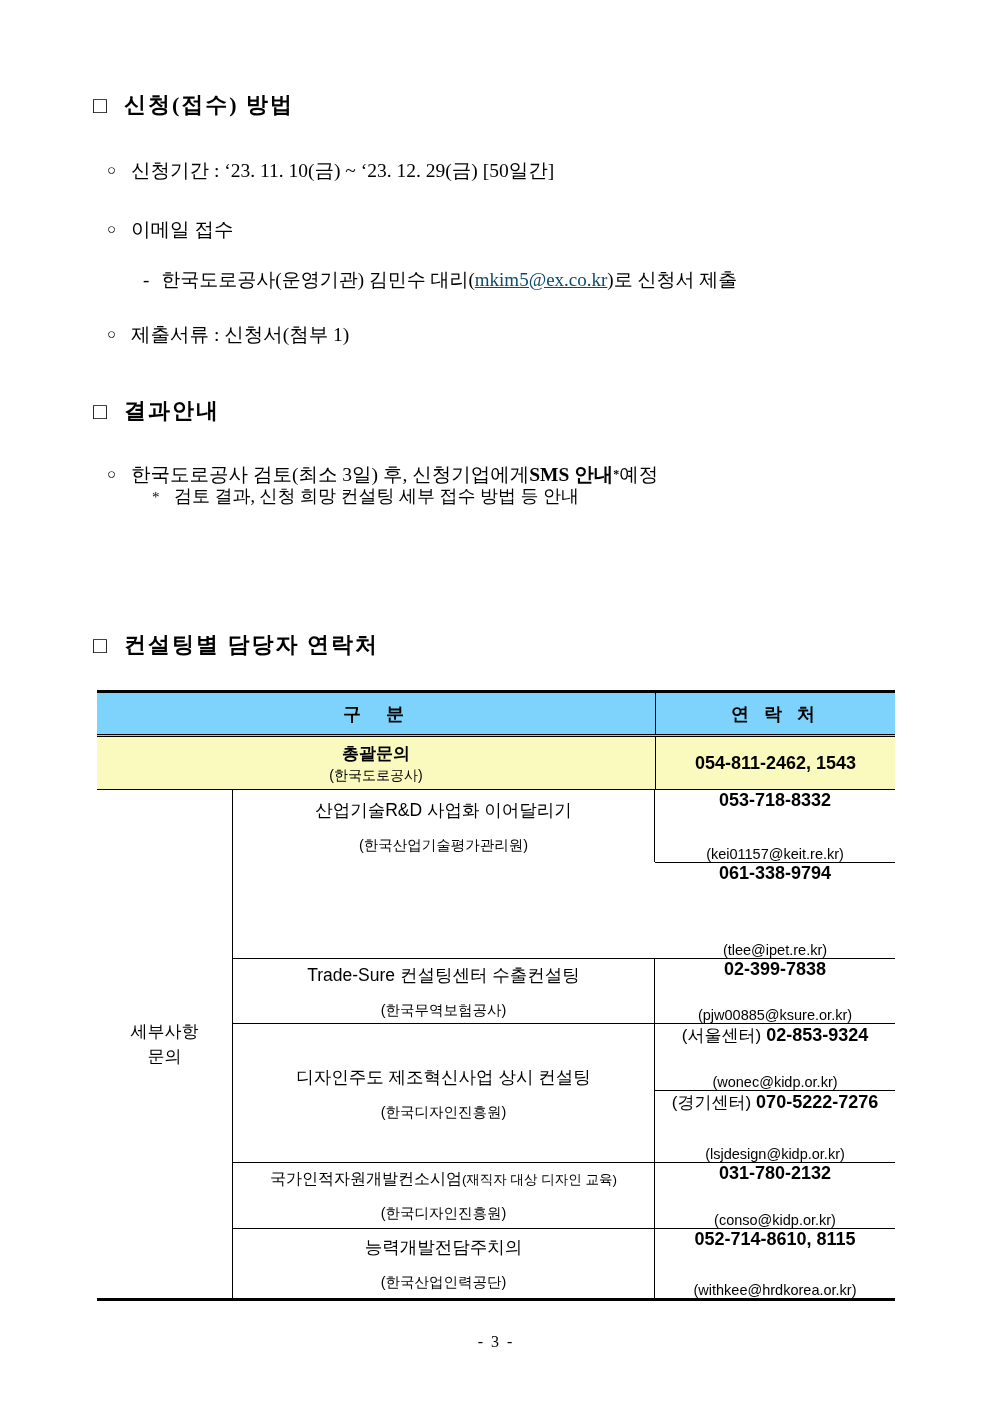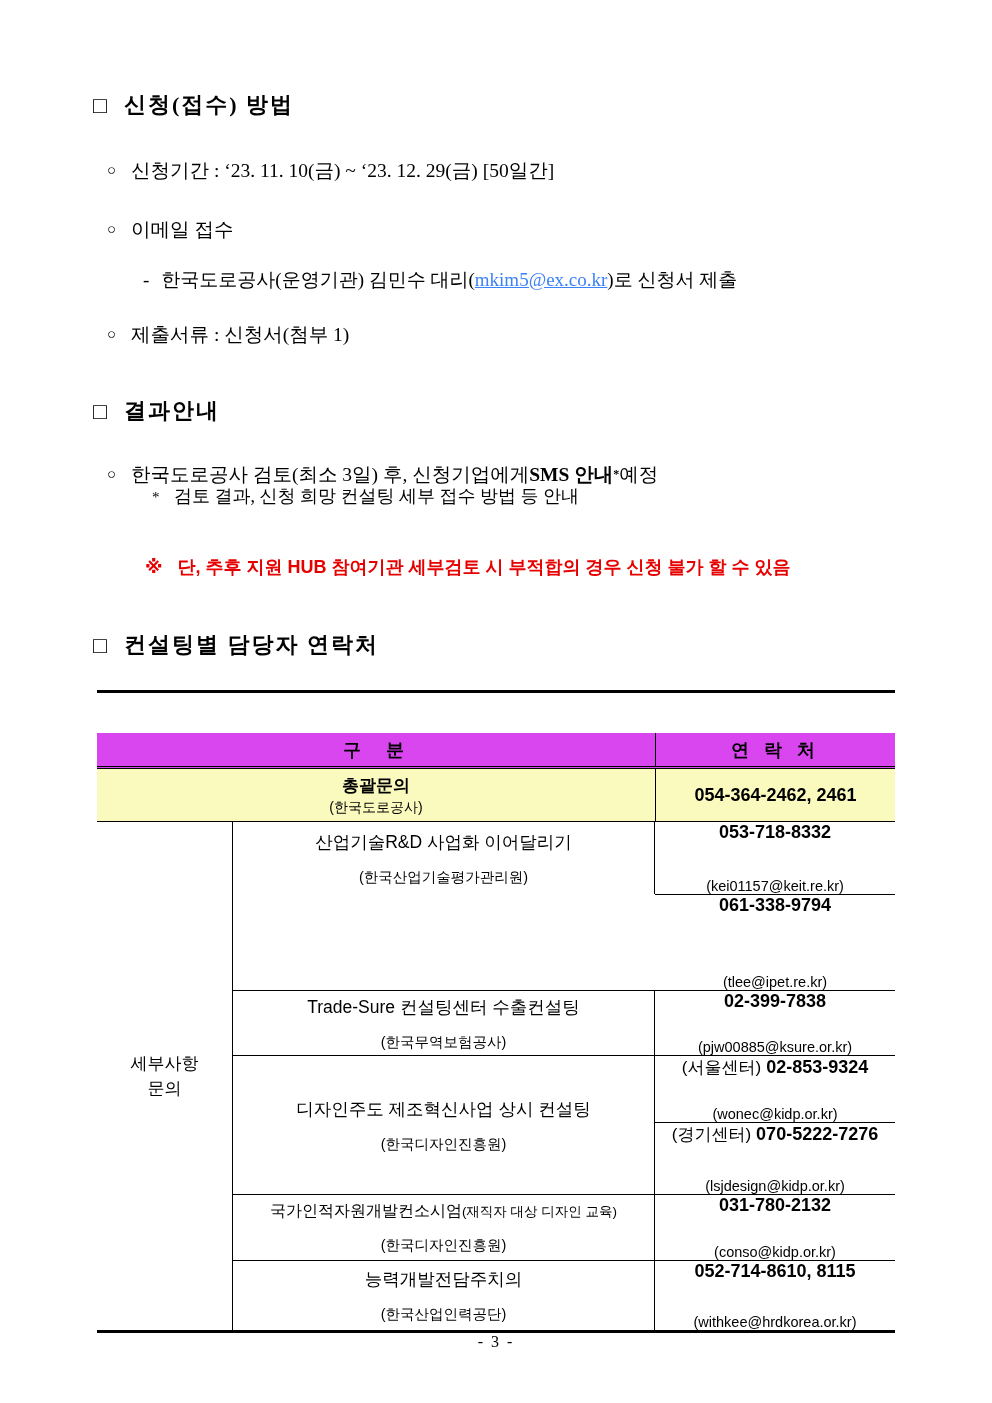--- a/index.html
+++ b/index.html
@@ -13,35 +13,35 @@
 
   
   .h-sec { position:absolute; left:93px; font-weight:bold; font-size:22px;
            letter-spacing:2px; display:flex; align-items:center;
            font-family:"Liberation Serif","DejaVu Serif",serif; }
   .sq-marker { font-size:23px; font-weight:normal; margin-right:15px; line-height:1; }
   .bullet-line { position:absolute; left:107px; font-size:19.5px; display:flex; align-items:center; }
   .circ-marker { font-size:15px; margin-right:15px; line-height:1; }
   .sub-line { position:absolute; left:143px; font-size:19px; }
   .dash-marker { margin-right:12px; }
-  .email-link { color:#3b82f6; text-decoration:underline; cursor:pointer; }
+  .email-link { color:#0c4a6e; text-decoration:underline; cursor:pointer; }
   .sms-bold { font-weight:bold; }
   .sms-sup { font-weight:bold; font-size:12px; vertical-align:super; }
   .note-star { position:absolute; left:152px; font-size:18px; }
   .note-star .star-m { margin-right:10px; font-size:15px; }
   .note-red { position:absolute; left:145px; font-size:18px; font-weight:bold; color:#e60000;
               font-family:"Liberation Sans","DejaVu Sans",sans-serif; }
   .note-red .ref-m { margin-right:10px; }
 
   
   .ctable { position:absolute; left:97px; top:690px; width:798px;
             border-top:3px solid #000; border-bottom:3px solid #000;
             font-family:"Liberation Sans","DejaVu Sans",sans-serif; }
-  .thead { display:grid; grid-template-columns:558px 240px; height:36px;
-           background:#d946ef; border-bottom:3px double #000;margin-top:40px; }
+  .thead { display:grid; grid-template-columns:558px 240px; height:44px;
+           background:#7dd3fc; border-bottom:3px double #000; }
   .th { display:flex; align-items:center; justify-content:center;
         font-weight:bold; font-size:18px; letter-spacing:5px; white-space:pre; }
   .th-r { border-left:1px solid #000; }
   .trow-general { display:grid; grid-template-columns:558px 240px; height:53px;
                   background:#fafabe; border-bottom:1px solid #000; }
   .tg-left { display:flex; flex-direction:column; align-items:center; justify-content:center; }
   .tg-title { font-weight:bold; font-size:17px; }
   .tg-org { font-size:14px; margin-top:2px; }
   .tg-right { border-left:1px solid #000; display:flex; align-items:center; justify-content:center;
               font-weight:bold; font-size:18px; }
@@ -106,43 +106,39 @@
       <span class="sms-bold">SMS 안내</span>
       <span class="sms-sup">*</span>
       <span> 예정</span>
     </div>
 
   <div class="note-star" style="top:484px;">
     <span class="star-m">*</span>
     <span>검토 결과, 신청 희망 컨설팅 세부 접수 방법 등 안내</span>
   </div>
 
-  <div class="note-red" style="top:555px;">
-    <span class="ref-m">※</span>
-    <span>단, 추후 지원 HUB 참여기관 세부검토 시 부적합의 경우 신청 불가 할 수 있음</span>
-  </div>
 
   <div class="h-sec" style="top:630px;">
     <span class="sq-marker">□</span>
     <span>컨설팅별 담당자 연락처</span>
   </div>
 
   <div class="ctable">
 
     <div class="thead">
       <div class="th">구  분</div>
       <div class="th th-r">연 락 처</div>
     </div>
 
     <div class="trow-general">
       <div class="tg-left">
         <div class="tg-title">총괄문의</div>
         <div class="tg-org">(한국도로공사)</div>
       </div>
-      <div class="tg-right">054-364-2462, 2461</div>
+      <div class="tg-right">054-811-2462, 1543</div>
     </div>
 
     <div class="tbody">
 
       <div class="lbl">
         <div>세부사항</div>
         <div>문의</div>
       </div>
 
       <div class="mid m1">

